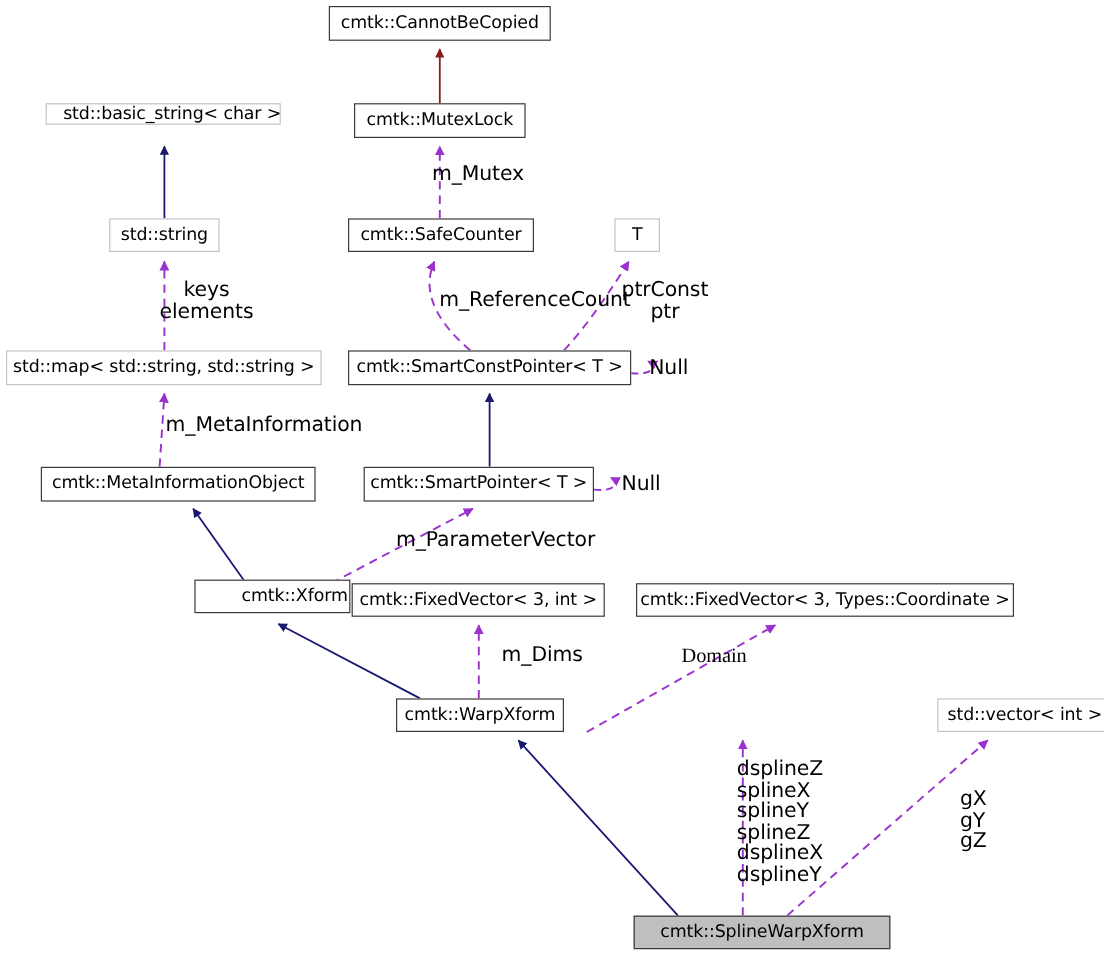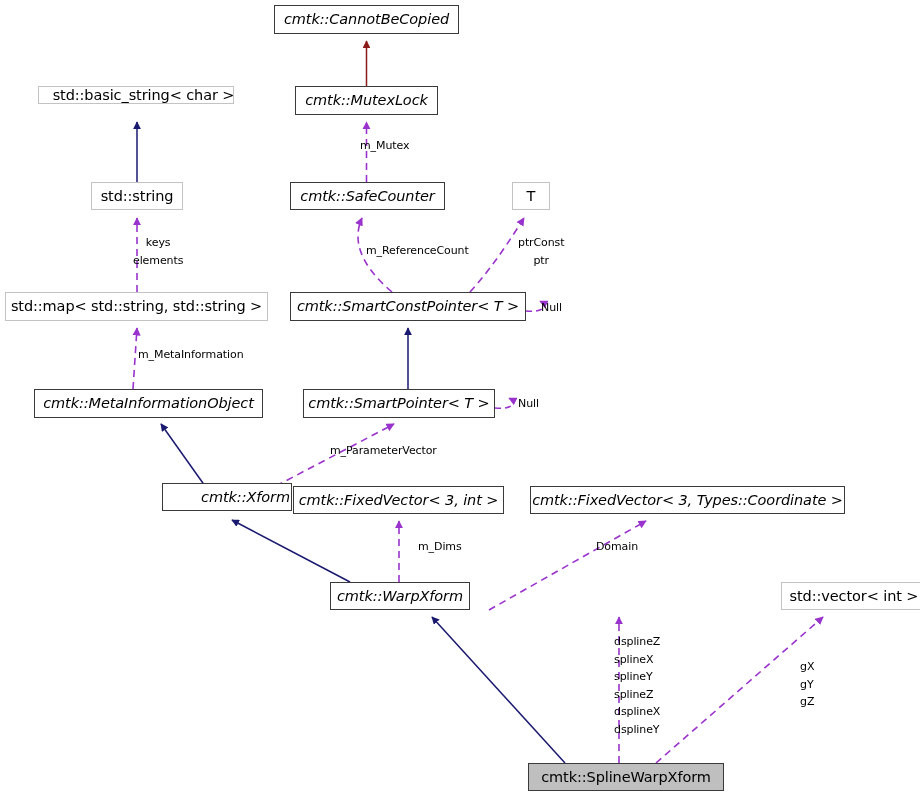--- a/index.html
+++ b/index.html
@@ -33,32 +33,31 @@
     justify-content: center;
     background: #ffffff;
     font-size: 14.5px;
     color: #000000;
     white-space: nowrap;
     letter-spacing: -0.1px;
     line-height: 1;
   }
   .node.dark {
     border: 1.6px solid #3a3a3a;
-    font-style: italic;
   }
   .node.light {
     border: 1.3px solid #c3c3c3;
   }
   .node.focus {
     background: #bfbfbf;
     border: 1.6px solid #3a3a3a;
   }
   .edge-label {
     position: absolute;
-    font-size: 11px;
+    font-size: 17px;
     color: #000000;
     white-space: pre;
     line-height: 17.5px;
     letter-spacing: -0.1px;
   }
 </style>
 </head>
 <body>
 
 <div id="diagram">
@@ -157,34 +156,34 @@
   <div class="node light" style="left:512px; top:182px; width:38px;  height:28px;">T</div>
   <div class="node light" style="left:5px;   top:292px; width:263px; height:29px;">std::map&lt; std::string, std::string &gt;</div>
   <div class="node dark" style="left:34px;  top:389px; width:229px; height:29px;">cmtk::MetaInformationObject</div>
   <div class="node dark" style="left:290px; top:292px; width:236px; height:29px;">cmtk::SmartConstPointer&lt; T &gt;</div>
   <div class="node dark" style="left:303px; top:389px; width:192px; height:29px;">cmtk::SmartPointer&lt; T &gt;</div>
   <div class="node dark" style="left:162px; top:483px; width:130px; height:28px;padding-left:37px;">cmtk::Xform</div>
   <div class="node dark" style="left:293px; top:486px; width:211px; height:28px;">cmtk::FixedVector&lt; 3, int &gt;</div>
   <div class="node dark" style="left:530px; top:486px; width:315px; height:28px;">cmtk::FixedVector&lt; 3, Types::Coordinate &gt;</div>
   <div class="node dark" style="left:330px; top:582px; width:140px; height:28px;">cmtk::WarpXform</div>
   <div class="node light" style="left:768px; top:582px; width:146px; height:28px;margin-left:13px;">std::vector&lt; int &gt;</div>
-  <div class="node focus" style="left:528px; top:763px; width:196px; height:28px;">cmtk::SplineWarpXform</div>
+  <div class="node focus" style="left:528px; top:763px; width:214px; height:28px;">cmtk::SplineWarpXform</div>
 
   <div class="edge-label" style="left:360px; top:137px;">m_Mutex</div>
   <div class="edge-label" style="left:518px; top:234px; text-align:center;">ptrConst
 ptr</div>
   <div class="edge-label" style="left:133px; top:234px; text-align:center;">keys
 elements</div>
   <div class="edge-label" style="left:366px; top:242px;">m_ReferenceCount</div>
   <div class="edge-label" style="left:541px; top:299px;">Null</div>
   <div class="edge-label" style="left:138px; top:346px;">m_MetaInformation</div>
   <div class="edge-label" style="left:518px; top:395px;">Null</div>
   <div class="edge-label" style="left:330px; top:442px;">m_ParameterVector</div>
   <div class="edge-label" style="left:398px; top:538px;margin-left:20px;">m_Dims</div>
-  <div class="edge-label" style="left:596px; top:538px;">Domain</div>
+  <div class="edge-label" style="left:568px; top:538px;font-family:Liberation Serif, serif;">Domain</div>
   <div class="edge-label" style="left:614px; top:633px;">dsplineZ
 splineX
 splineY
 splineZ
 dsplineX
 dsplineY</div>
   <div class="edge-label" style="left:800px; top:658px;">gX
 gY
 gZ</div>
 

